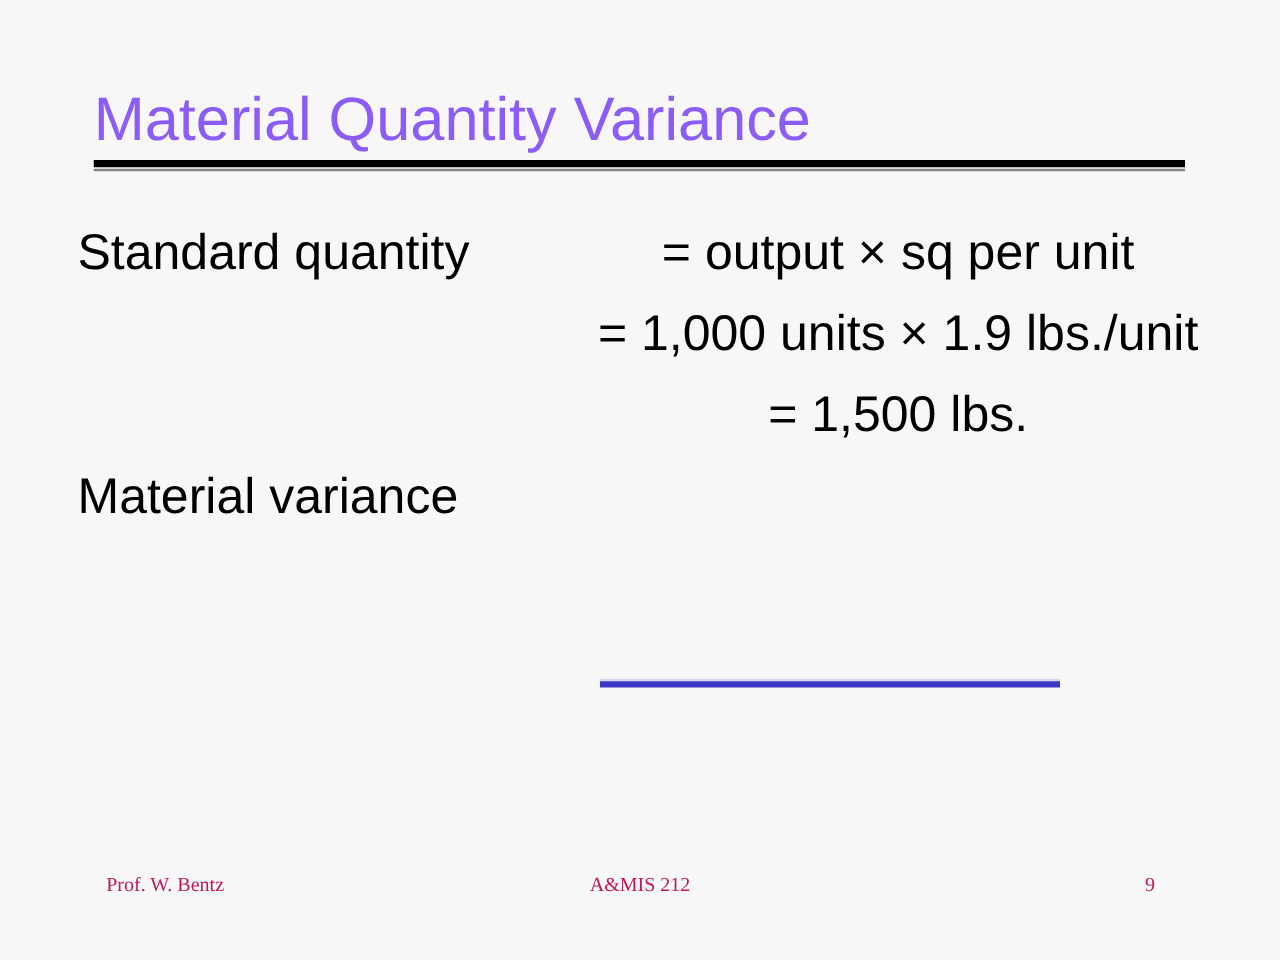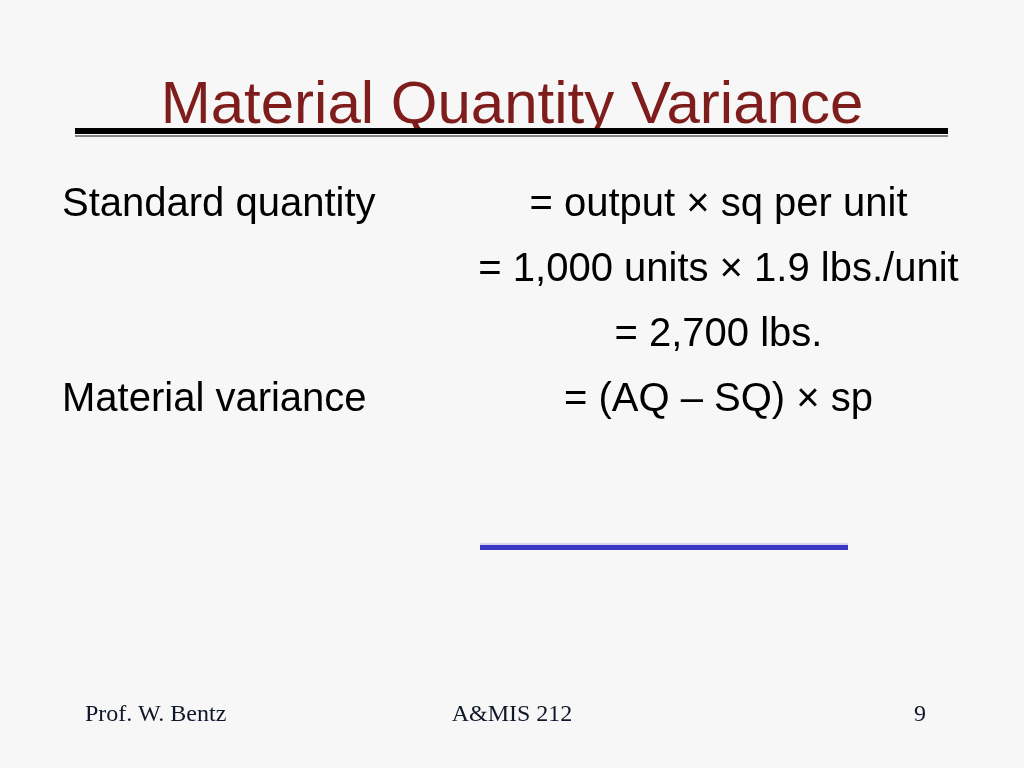--- a/index.html
+++ b/index.html
@@ -20,24 +20,23 @@
     background: #f7f7f7;
     box-sizing: border-box;
   }
 
   
   .slide-title {
     position: absolute;
     left: 75px;
     top: 34px;
     width: 874px;
-    text-align: center;
-    color: #7f1d1d;
+    color: #8b5cf6;
     font-family: "Liberation Sans", sans-serif;
-    font-size: 60px;
+    font-size: 49px;
     font-weight: normal;
     letter-spacing: 0px;
     line-height: 58px;
     white-space: nowrap;
   }
 
   
   .title-rule {
     position: absolute;
     left: 75px;
@@ -123,22 +122,22 @@
   }
 
   
   .footer {
     position: absolute;
     left: 0;
     top: 700px;
     width: 930px;
     height: 30px;
     font-family: "Liberation Serif", serif;
-    font-size: 24px;
-    color: #0f172a;
+    font-size: 16px;
+    color: #be185d;
   }
   .footer-left {
     position: absolute;
     left: 85px;
     top: 0;
     white-space: nowrap;
   }
   .footer-center {
     position: absolute;
     left: 0;
@@ -176,26 +175,25 @@
       <span class="eq-expr">= output × sq per unit</span>
     </div>
 
     <div class="eq-row">
       <span class="eq-label"></span>
       <span class="eq-expr">= 1,000 units × 1.9 lbs./unit</span>
     </div>
 
     <div class="eq-row">
       <span class="eq-label"></span>
-      <span class="eq-expr">= 2,700 lbs.</span>
+      <span class="eq-expr">= 1,500 lbs.</span>
     </div>
 
     <div class="eq-row">
       <span class="eq-label">Material variance</span>
-      <span class="eq-expr">= (AQ – SQ) × sp</span>
     </div>
 
 
 
   </div>
 
   <div class="result-underline">
     <div class="ul-light"></div>
     <div class="ul-dark"></div>
   </div>

